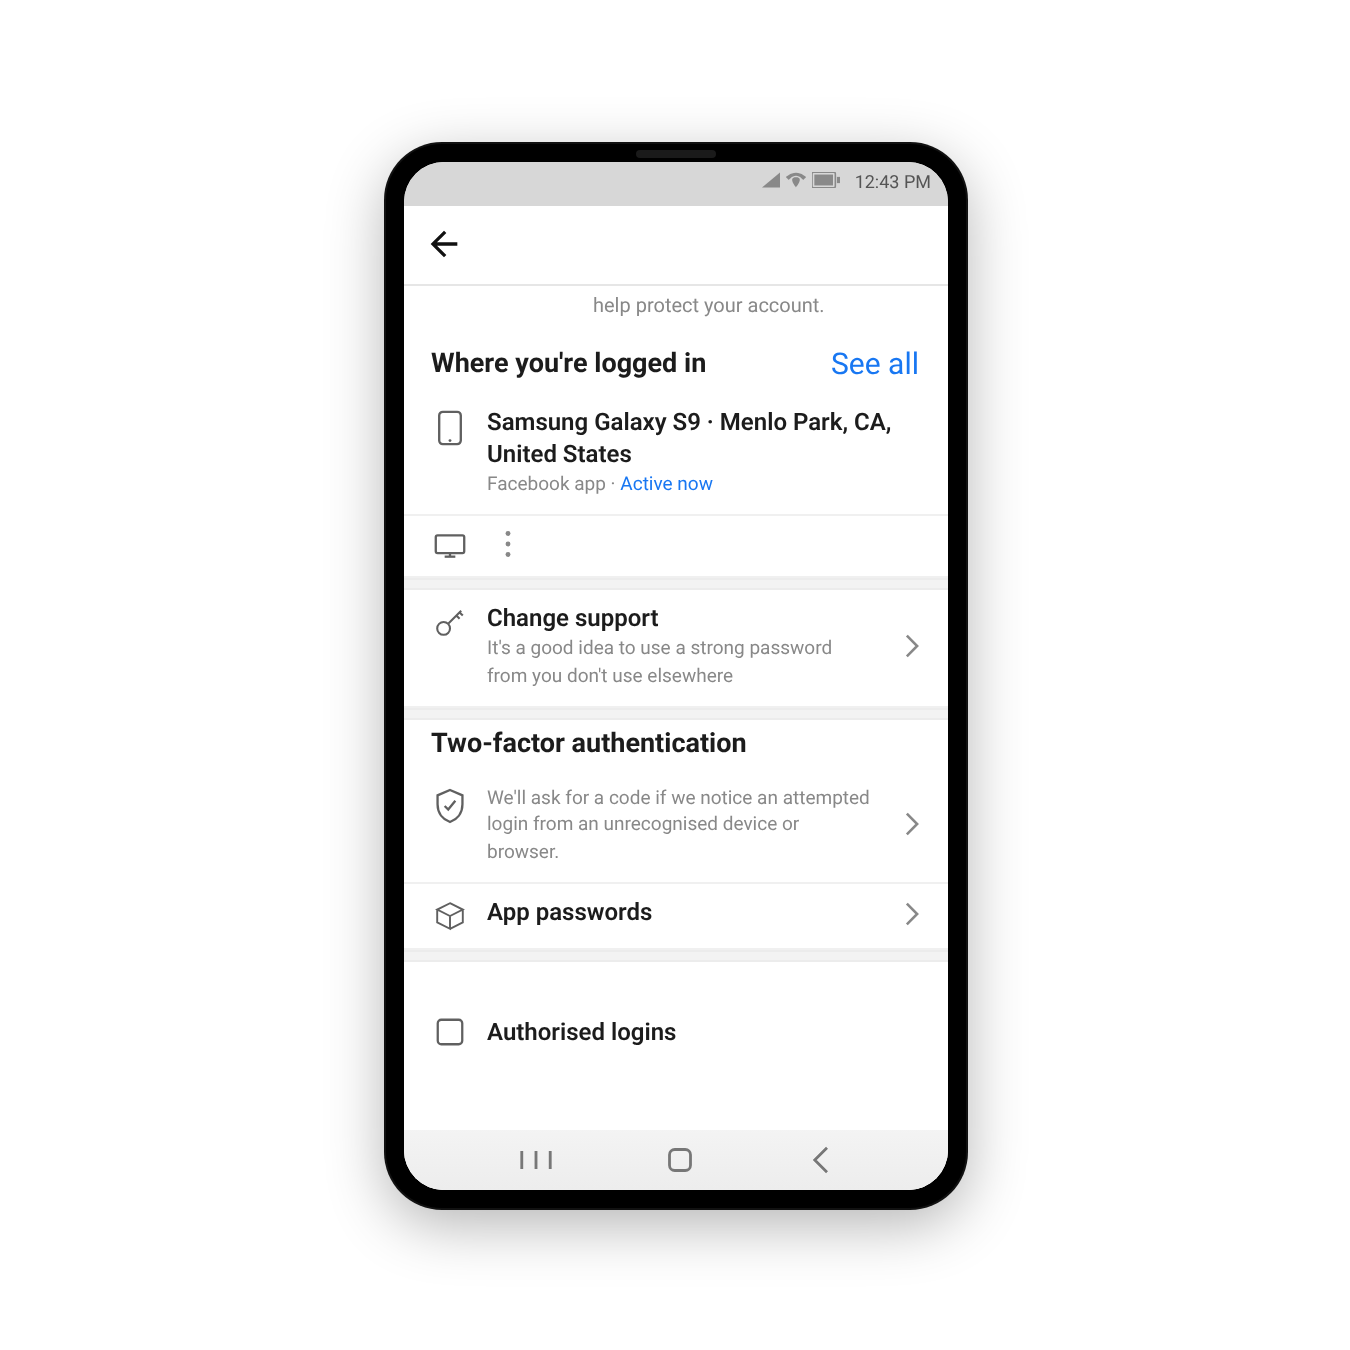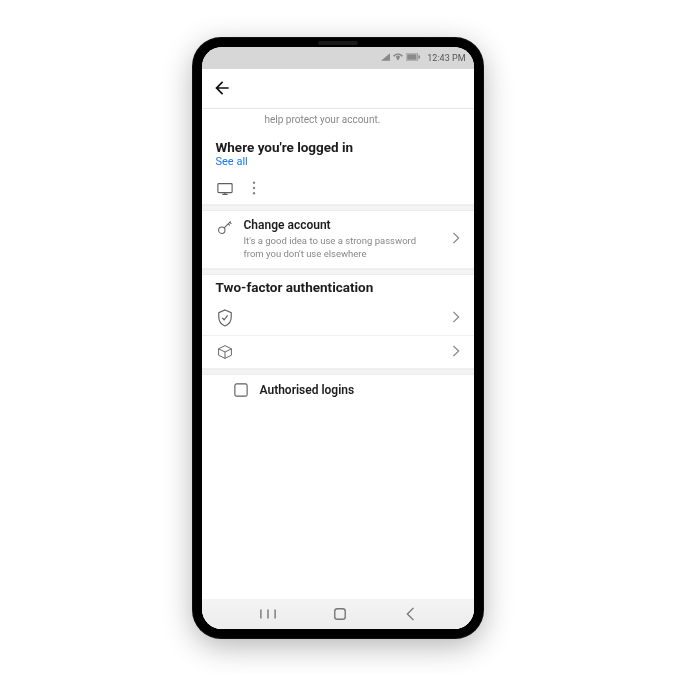--- a/index.html
+++ b/index.html
@@ -7,21 +7,21 @@
     width: 675px;
     height: 675px;
     background: #ffffff;
     font-family: -apple-system, BlinkMacSystemFont, "Segoe UI", Roboto, Helvetica, Arial, sans-serif;
     display: flex;
     justify-content: center;
     align-items: center;
   }
   .phone {
     width: 290px;
-    height: 600px;
+    height: 532px;
     background: #000;
     border-radius: 28px;
     padding: 9px;
     position: relative;
     box-shadow: 0 0 0 1px #111, 0 8px 30px rgba(0,0,0,0.3);
   }
   .screen {
     width: 100%;
     height: 100%;
     background: #fafafa;
@@ -56,35 +56,36 @@
   .content {
     flex: 1;
     overflow: hidden;
     background: #fff;
   }
   .helper-cut {
     color: #888;
     font-size: 10px;
     padding: 4px 16px 8px 63px;
     line-height: 1.4;
+    margin-left: 32px;
   }
   .section-header {
     display: flex;
     justify-content: space-between;
+    align-items: center;
     padding: 4px 14px 6px 14px;
-    flex-direction: column;
   }
   .section-title {
     font-weight: 700;
     font-size: 13.5px;
     color: #1c1c1c;
   }
   .see-all {
     color: #1877f2;
-    font-size: 11px;
+    font-size: 15px;
   }
   .row {
     display: flex;
     align-items: flex-start;
     padding: 6px 8px 8px 14px;
     gap: 10px;
     border-bottom: 1px solid #f0f0f0;
   }
   .row:last-child { border-bottom: none; }
   .row .icon {
@@ -127,22 +128,23 @@
   .row .trail svg { display:block; }
   .divider {
     height: 6px;
     background: #f3f3f3;
     border-top: 1px solid #ececec;
     border-bottom: 1px solid #ececec;
   }
   .cutoff-row {
     display: flex;
     align-items: center;
-    padding: 8px 8px 0 30px;
+    padding: 8px 8px 0 14px;
     gap: 10px;
+    margin-top: 20px;
   }
   .gesture-bar {
     position: absolute;
     bottom: 0;
     left: 0;
     right: 0;
     height: 30px;
     background: linear-gradient(to top, rgba(236,236,236,0.96), rgba(236,236,236,0.6));
     display: flex;
     justify-content: space-around;
@@ -196,20 +198,34 @@
     </div>
 
     <div class="content">
       <div class="helper-cut">help protect your account.</div>
 
       <div class="section-header">
         <span class="section-title">Where you're logged in</span>
         <span class="see-all">See all</span>
       </div>
 
+      <div class="row">
+        <span class="icon">
+          <svg width="14" height="18" viewBox="0 0 14 20">
+              <rect x="1" y="1" width="12" height="18" rx="2" fill="none" stroke="currentColor" stroke-width="1.3"></rect>
+              <circle cx="7" cy="17" r="0.8" fill="currentColor"></circle>
+            </svg>
+        </span>
+        <div class="body">
+          <div class="title">Samsung Galaxy S9 · Menlo Park, CA, United States</div>
+          <div class="sub">
+            <span>Facebook app</span><span> · </span><span class="active">Active now</span>
+          </div>
+        </div>
+      </div>
 
       <div class="row">
         <span class="icon">
           <svg width="16" height="14" viewBox="0 0 18 14">
               <rect x="1" y="1" width="16" height="10" rx="1" fill="none" stroke="currentColor" stroke-width="1.3"></rect>
               <path d="M6 13 h6" stroke="currentColor" stroke-width="1.3"></path>
               <path d="M9 11 v2" stroke="currentColor" stroke-width="1.3"></path>
             </svg>
         </span>
         <span class="trail">
@@ -225,21 +241,21 @@
 
 
       <div class="row">
         <span class="icon">
           <svg width="16" height="16" viewBox="0 0 20 20">
               <circle cx="6" cy="14" r="4" fill="none" stroke="currentColor" stroke-width="1.3"></circle>
               <path d="M9 11 L17 3 M14 6 L16 8 M16 4 L18 6" stroke="currentColor" stroke-width="1.3" fill="none"></path>
             </svg>
         </span>
         <div class="body">
-          <div class="title">Change account</div>
+          <div class="title">Change support</div>
           <div class="sub">It's a good idea to use a strong password from you don't use elsewhere</div>
         </div>
         <span class="trail">
           <svg width="8" height="12" viewBox="0 0 8 14">
               <path d="M1 1 L7 7 L1 13" fill="none" stroke="currentColor" stroke-width="1.5"></path>
             </svg>
         </span>
       </div>
 
       <div class="divider"></div>
@@ -249,35 +265,37 @@
       </div>
 
       <div class="row">
         <span class="icon">
           <svg width="16" height="18" viewBox="0 0 18 20">
               <path d="M9 1 L16 4 V9 C16 14 13 17.5 9 19 C5 17.5 2 14 2 9 V4 Z" fill="none" stroke="currentColor" stroke-width="1.3"></path>
               <path d="M6 10 L8 12 L12 7" fill="none" stroke="currentColor" stroke-width="1.3"></path>
             </svg>
         </span>
         <div class="body">
+          <div class="sub">We'll ask for a code if we notice an attempted login from an unrecognised device or browser.</div>
         </div>
         <span class="trail">
           <svg width="8" height="12" viewBox="0 0 8 14">
               <path d="M1 1 L7 7 L1 13" fill="none" stroke="currentColor" stroke-width="1.5"></path>
             </svg>
         </span>
       </div>
 
       <div class="row">
         <span class="icon">
           <svg width="16" height="16" viewBox="0 0 20 20">
               <path d="M10 2 L18 6 L10 10 L2 6 Z M2 6 V14 L10 18 V10 M18 6 V14 L10 18" fill="none" stroke="currentColor" stroke-width="1.2"></path>
             </svg>
         </span>
         <div class="body">
+          <div class="title">App passwords</div>
         </div>
         <span class="trail">
           <svg width="8" height="12" viewBox="0 0 8 14">
               <path d="M1 1 L7 7 L1 13" fill="none" stroke="currentColor" stroke-width="1.5"></path>
             </svg>
         </span>
       </div>
 
       <div class="divider"></div>
 

